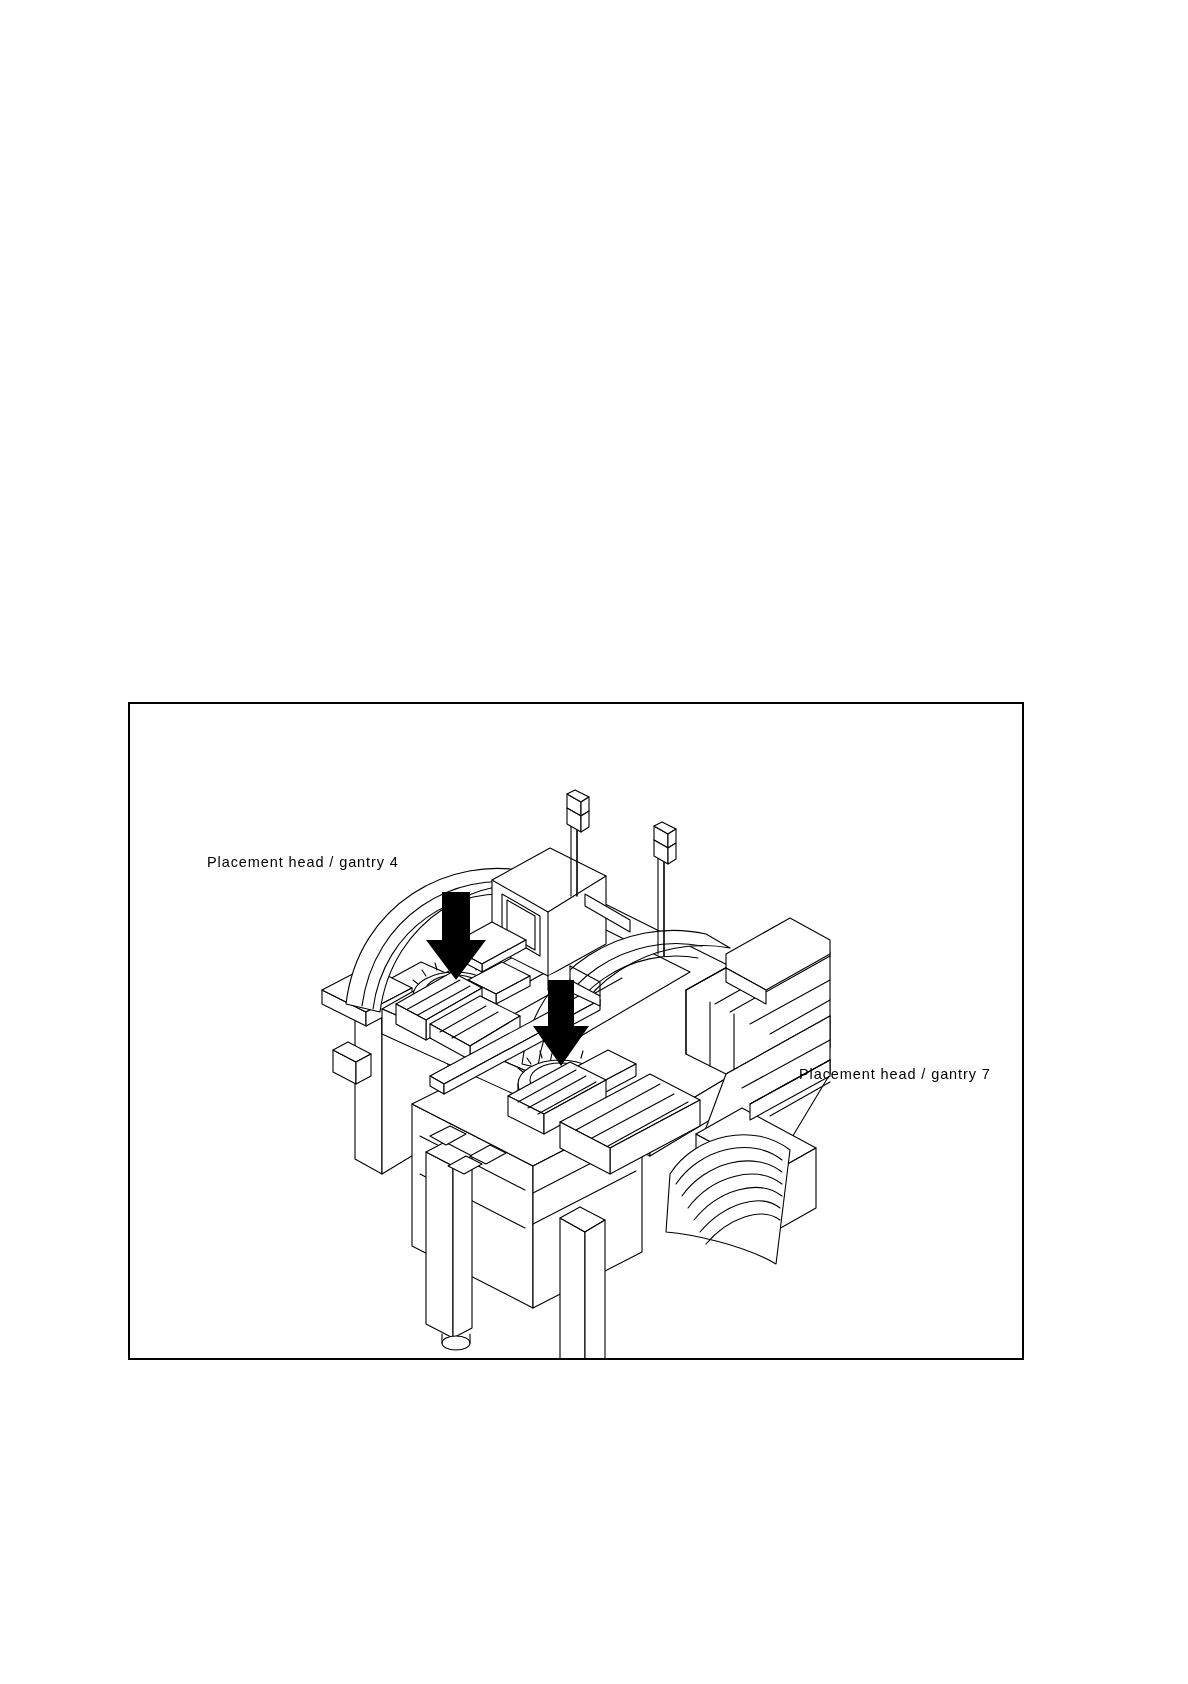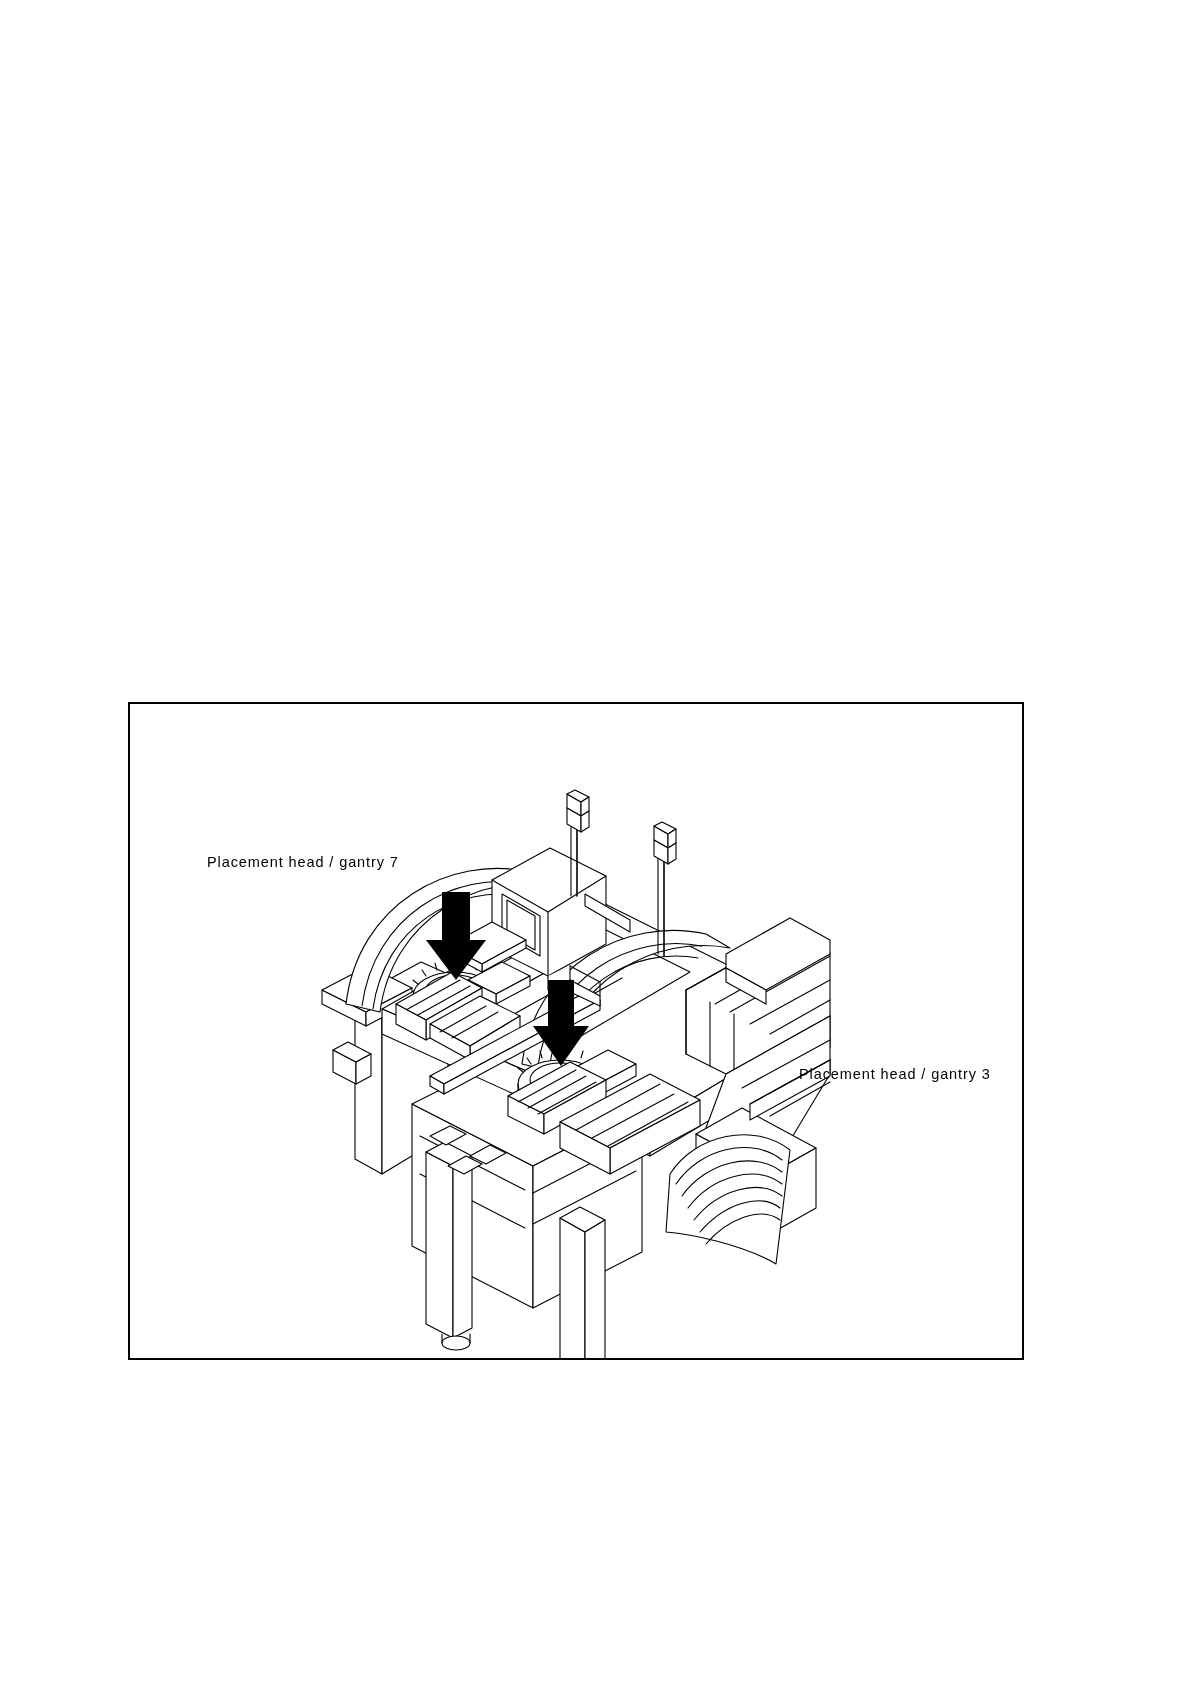--- a/index.html
+++ b/index.html
@@ -242,18 +242,18 @@
         <path d="M418 276
                  L444 276
                  L444 322
                  L459 322
                  L431 362
                  L403 322
                  L418 322 Z"></path>
       </g>
     </svg>
 
-    <div class="caption" id="caption-gantry1">Placement head / gantry 7</div>
-
-    <div class="caption" id="caption-gantry2">Placement head / gantry 3</div>
+    <div class="caption" id="caption-gantry1">Placement head / gantry 4</div>
+
+    <div class="caption" id="caption-gantry2">Placement head / gantry 7</div>
 
   </div>
 </div>
 
 </body></html>

